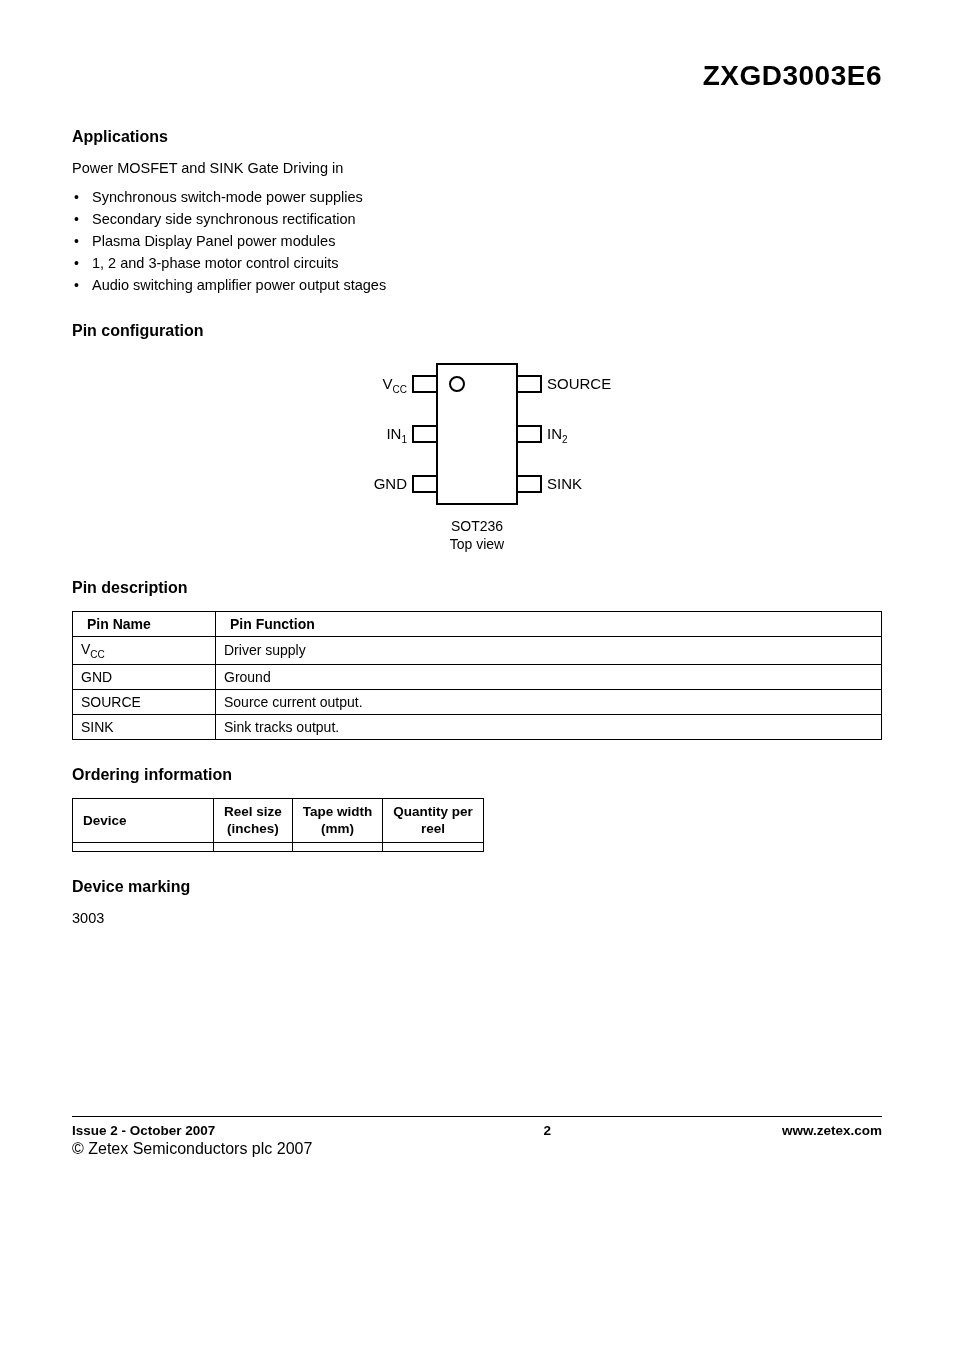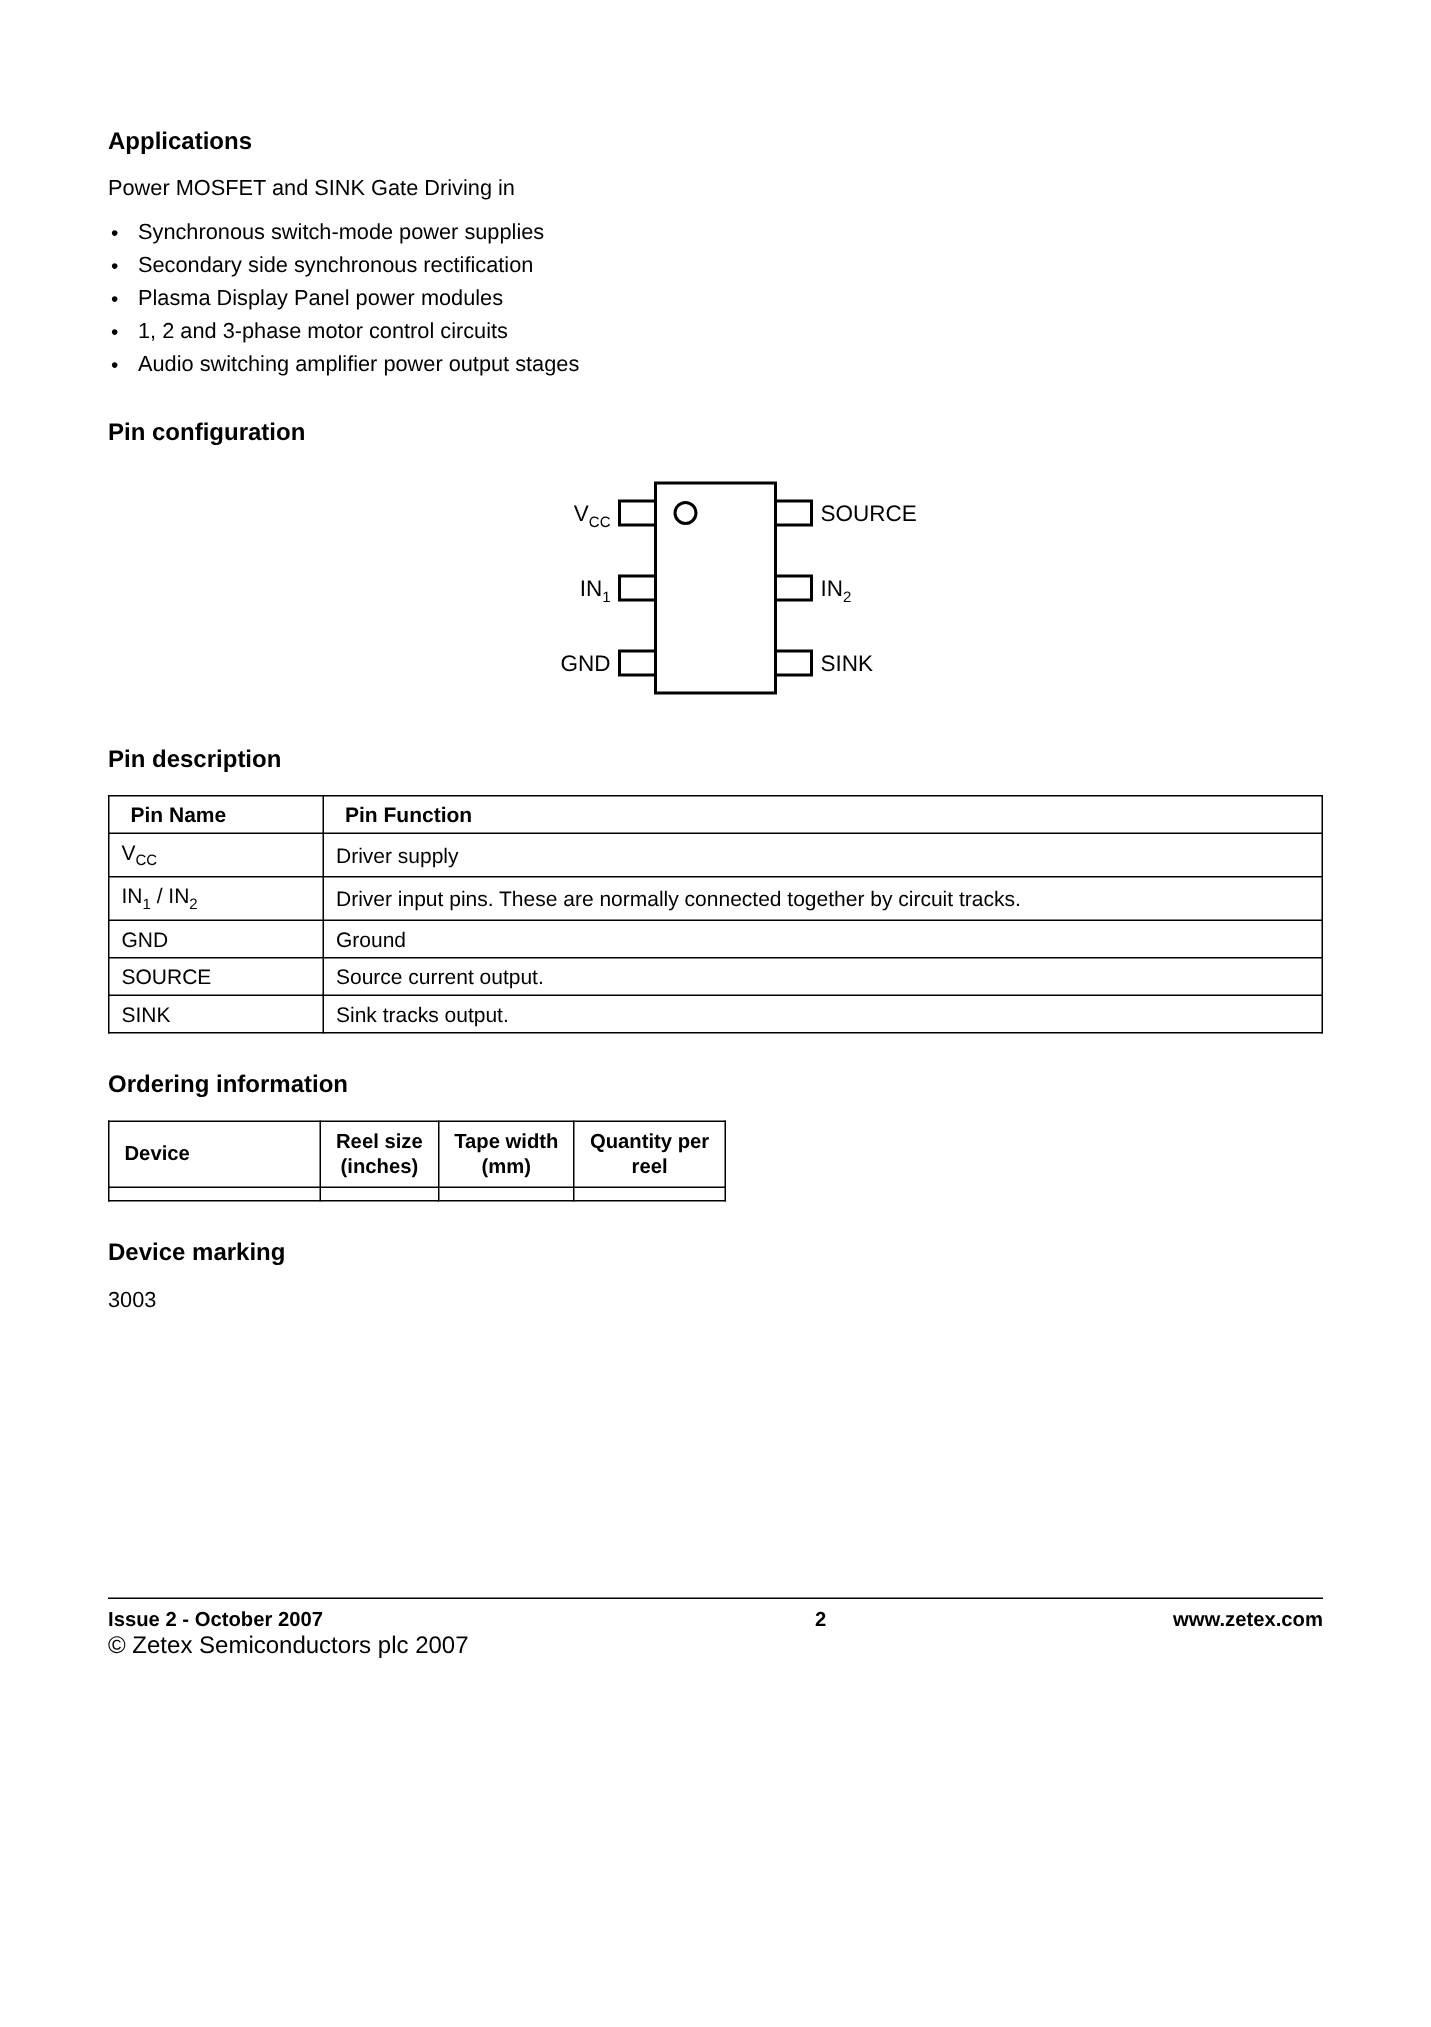--- a/index.html
+++ b/index.html
@@ -119,20 +119,21 @@
   .footer .left .issue { font-weight: bold; font-size: 13.5px; }
   .footer .left .copy { font-size: 16px; margin-top: 2px; }
   .footer .center { font-weight: bold; font-size: 13.5px; }
   .footer .right { font-weight: bold; font-size: 13.5px; }
 </style>
 </head>
 <body>
 
 <div class="page">
 
+  <div class="part-number">ZXGD3003E6</div>
 
   <div class="section-heading">Applications</div>
   <div class="body-text">Power MOSFET and SINK Gate Driving in</div>
   <ul class="bullets">
     <li>Synchronous switch-mode power supplies</li>
     <li>Secondary side synchronous rectification</li>
     <li>Plasma Display Panel power modules</li>
     <li>1, 2 and 3-phase motor control circuits</li>
     <li>Audio switching amplifier power output stages</li>
   </ul>
@@ -161,36 +162,36 @@
         <tspan>IN</tspan><tspan dy="4" font-size="10">1</tspan>
       </text>
       <text x="80" y="135" text-anchor="end" font-size="15" font-family="Arial">GND</text>
 
       <text x="220" y="35" text-anchor="start" font-size="15" font-family="Arial">SOURCE</text>
       <text x="220" y="85" text-anchor="start" font-size="15" font-family="Arial">
         <tspan>IN</tspan><tspan dy="4" font-size="10">2</tspan>
       </text>
       <text x="220" y="135" text-anchor="start" font-size="15" font-family="Arial">SINK</text>
     </svg>
+    <div class="pin-caption">
+      <div>SOT236</div>
+      <div>Top view</div>
+    </div>
   </div>
 
   <div class="section-heading">Pin description</div>
   <table class="pin-desc">
     <tbody>
         <tr>
       <th>Pin Name</th>
       <th>Pin Function</th>
     </tr>
     <tr>
       <td>V<span class="sub">CC</span></td>
       <td>Driver supply</td>
-    </tr>
-    <tr>
-      <td>IN<span class="sub">1</span> / IN<span class="sub">2</span></td>
-      <td>Driver input pins. These are normally connected together by circuit tracks.</td>
     </tr>
     <tr>
       <td>GND</td>
       <td>Ground</td>
     </tr>
     <tr>
       <td>SOURCE</td>
       <td>Source current output.</td>
     </tr>
     <tr>

